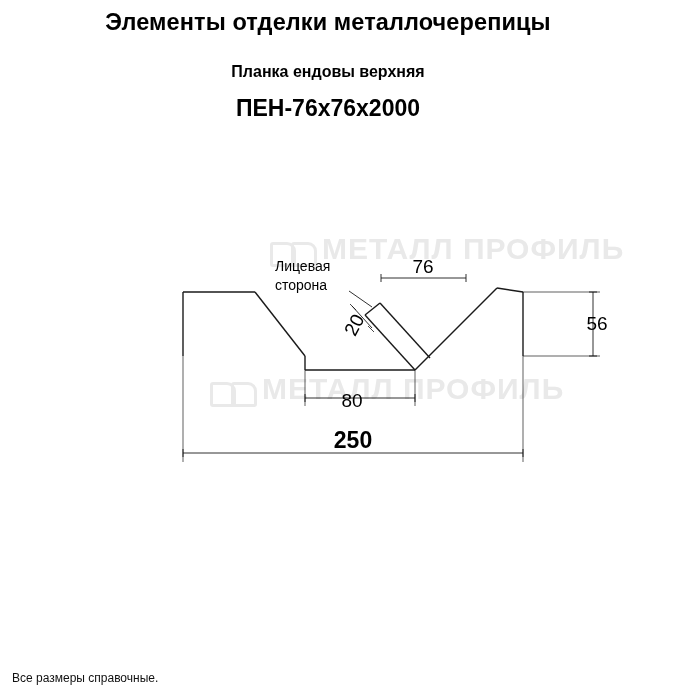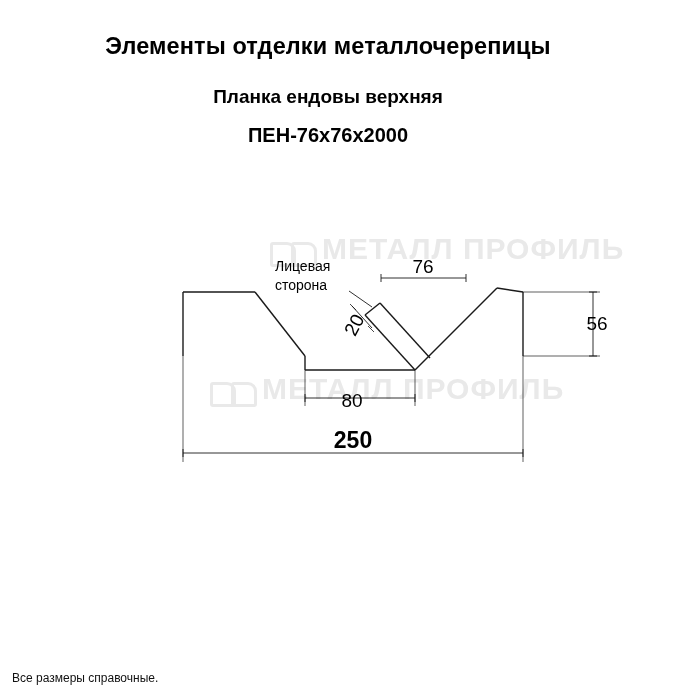--- a/index.html
+++ b/index.html
@@ -15,39 +15,39 @@
     position: relative;
     overflow: hidden;
   }
   .page {
     position: relative;
     width: 700px;
     height: 700px;
   }
   .title-block {
     position: absolute;
-    top: 32px;
+    top: 8px;
     left: 0;
     width: 656px;
     text-align: center;
   }
   .main-title {
     font-size: 23.5px;
     font-weight: bold;
     letter-spacing: 0.1px;
     line-height: 1.2;
   }
   .sub-title {
-    font-size: 19px;
+    font-size: 16px;
     font-weight: bold;
     margin-top: 26px;
     line-height: 1.2;
   }
   .code-title {
-    font-size: 20px;
+    font-size: 23px;
     font-weight: bold;
     margin-top: 14px;
     line-height: 1.2;
   }
   .drawing {
     position: absolute;
     top: 170px;
     left: 0;
     width: 700px;
     height: 380px;

